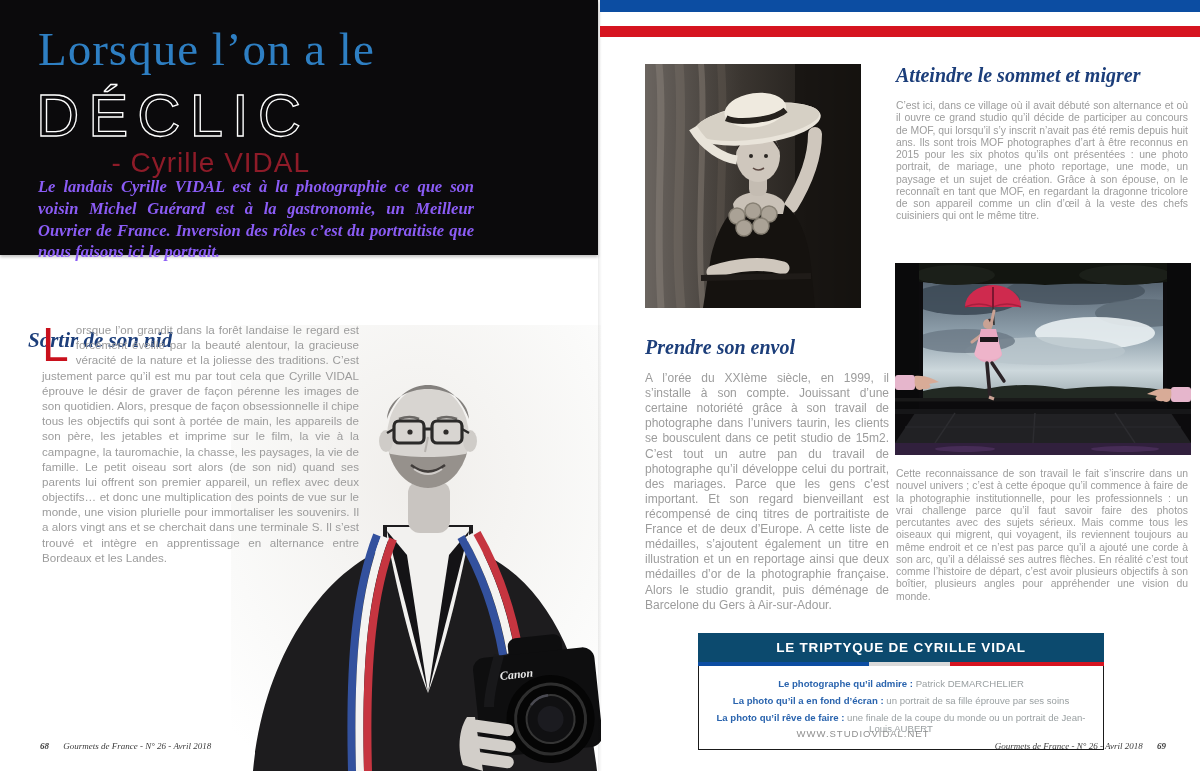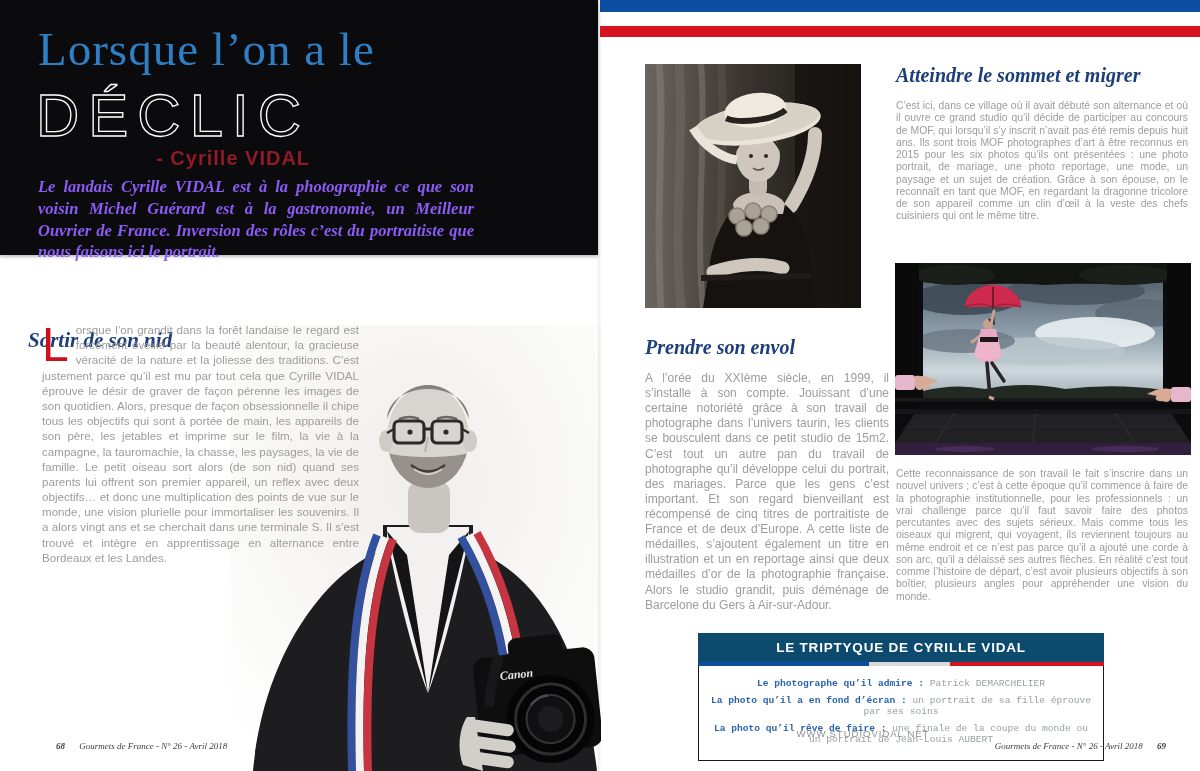--- a/index.html
+++ b/index.html
@@ -10,40 +10,40 @@
 
   
   .hero{position:absolute;left:0;top:0;width:598px;height:255px;background:#0b0a0c;
         box-shadow:0 2px 3px rgba(0,0,0,0.25);}
   .hero-title1{position:absolute;left:38px;top:22px;font-family:"Liberation Serif",serif;
         font-size:47px;color:#2e7fc3;letter-spacing:1px;}
   .hero-row2{position:absolute;left:36px;top:84px;display:flex;align-items:flex-end;flex-direction:column;}
   .hero-title2{font-family:"Liberation Sans",sans-serif;font-size:60px;font-weight:100;
         letter-spacing:9px;color:#ffffff;-webkit-text-fill-color:transparent;
         -webkit-text-stroke:1.3px #ffffff;line-height:1.05;}
-  .hero-byline{font-size:20px;font-weight:700;color:#8e1b28;letter-spacing:1px;
+  .hero-byline{font-size:28px;font-weight:400;color:#8e1b28;letter-spacing:1px;
         padding:0 0 10px 18px;}
   .hero-intro{position:absolute;left:38px;top:176px;width:436px;
         font-family:"Liberation Serif",serif;font-style:italic;font-weight:bold;
         font-size:16.5px;line-height:1.32;color:#8b5cf6;text-align:justify;}
 
   .h-sec{font-family:"Liberation Serif",serif;font-style:italic;font-weight:bold;
         color:#1c3e7a;}
   .h-nest{position:absolute;left:28px;top:284px;font-size:21px;margin-top:44px;}
   .col1{position:absolute;left:42px;top:322px;width:317px;font-size:11.6px;
         line-height:1.31;color:#9c9c9c;text-align:justify;font-weight:300;}
   .dropcap{float:left;font-size:48px;line-height:0.8;padding:4px 7px 0 0;
         color:#c9101c;font-weight:300;}
 
   .photo-man{position:absolute;left:231px;top:325px;width:370px;height:446px;z-index:0;}
   .col1,.h-nest{z-index:2;}
 
   .footer{position:absolute;top:741px;font-family:"Liberation Serif",serif;
         font-style:italic;font-size:9px;color:#3c3c3c;}
-  .footer-left{left:56px;}
+  .footer-left{left:40px;}
   .footer-right{right:34px;text-align:right;}
   .pageno{font-style:italic;font-weight:bold;margin:0 12px 0 0;}
   .footer-right .pageno{margin:0 0 0 12px;}
 
   
   .page-right{position:absolute;left:600px;top:0;width:600px;height:771px;}
   .stripe{position:absolute;left:0;width:600px;}
   .stripe-blue{top:0;height:12px;background:#0c4da2;}
   .stripe-red{top:26px;height:11px;background:#d61420;}
 
@@ -60,21 +60,21 @@
         line-height:1.18;color:#9c9c9c;text-align:justify;font-weight:300;}
 
   .triptyque{position:absolute;left:98px;top:633px;width:406px;}
   .trip-header{height:29px;background:#0c4a6e;color:#fff;text-align:center;
         line-height:29px;font-size:13.5px;font-weight:bold;letter-spacing:0.8px;}
   .trip-bar{height:4px;display:flex;}
   .trip-bar .b{width:42%;background:#0c4da2;}
   .trip-bar .w{width:20%;background:#d9d9d9;}
   .trip-bar .r{width:38%;background:#d61420;}
   .trip-body{background:#fff;border:1.5px solid #1a1a1a;border-top:none;
-        padding:6px 12px 9px;font-family:Liberation Mono, monospace;}
+        padding:6px 12px 9px;}
   .trip-line{text-align:center;font-size:9.6px;margin:6px 0;}
   .trip-label{font-weight:bold;color:#2a64ae;}
   .trip-value{color:#9aa0a2;font-weight:300;}
 
   .website{position:absolute;left:98px;top:728px;width:330px;text-align:center;
         font-size:9.5px;color:#8f8f8f;letter-spacing:1px;font-weight:400;}
 </style>
 </head>
 <body>
 

